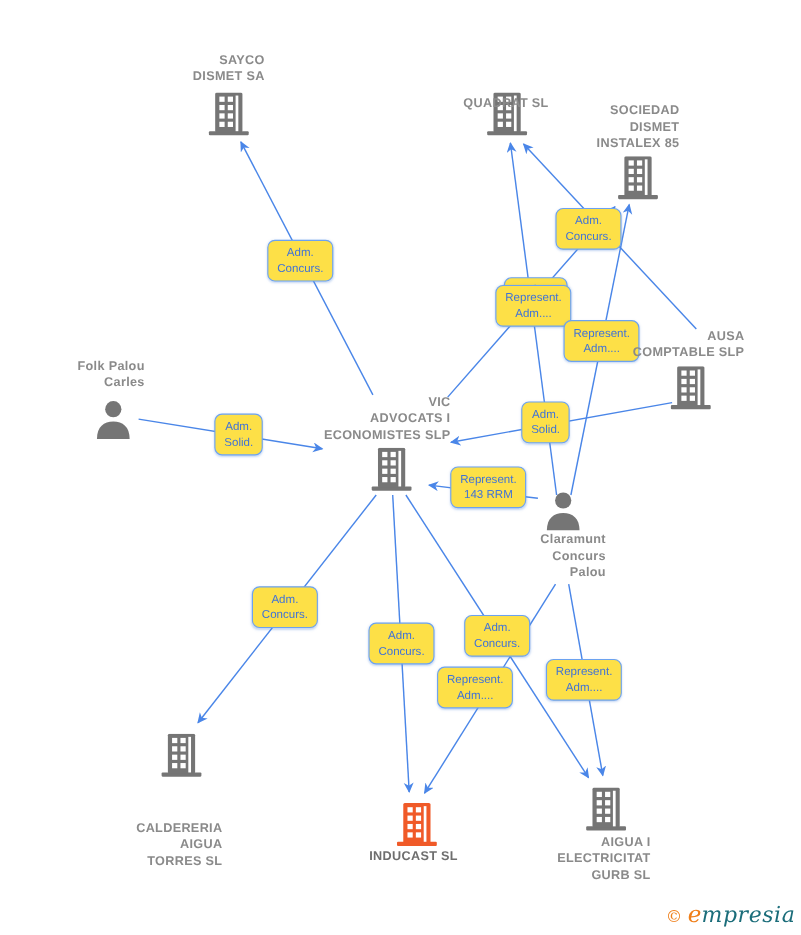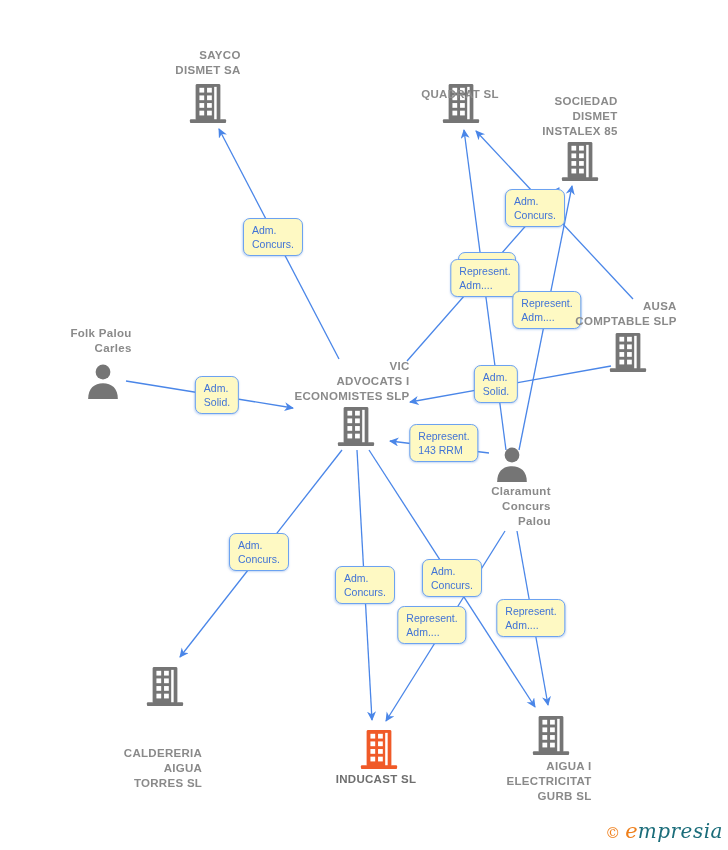--- a/index.html
+++ b/index.html
@@ -10,28 +10,28 @@
     overflow:hidden;
     font-family:"Liberation Sans","DejaVu Sans",sans-serif;
   }
   #edges-layer{position:absolute;left:0;top:0;width:728px;height:850px;z-index:1;}
   #labels-layer,#nodes-layer{position:absolute;left:0;top:0;width:0;height:0;}
   #labels-layer{z-index:2;}
   #nodes-layer{z-index:3;}
   .edge-label{
     position:absolute;
     transform:translate(-50%,-50%);
-    background:#fef9c3;
+    background:#fde047;
     border:1.4px solid var(--box-border,#6ca2f0);
     border-radius:7px;
     color:var(--box-text,#4a86e8);
     font-size:10.5px;
     line-height:14px;
     padding:4px 8px;
-    text-align:left;
+    text-align:center;
     white-space:nowrap;
     box-shadow:0 1px 2px rgba(90,140,220,0.35);
     box-sizing:border-box;
   }
   .edge-label.clipped{overflow:hidden;padding:3px 0 0 0;}
   .node-icon{
     position:absolute;
     transform:translate(-50%,-50%);
     line-height:0;
   }

